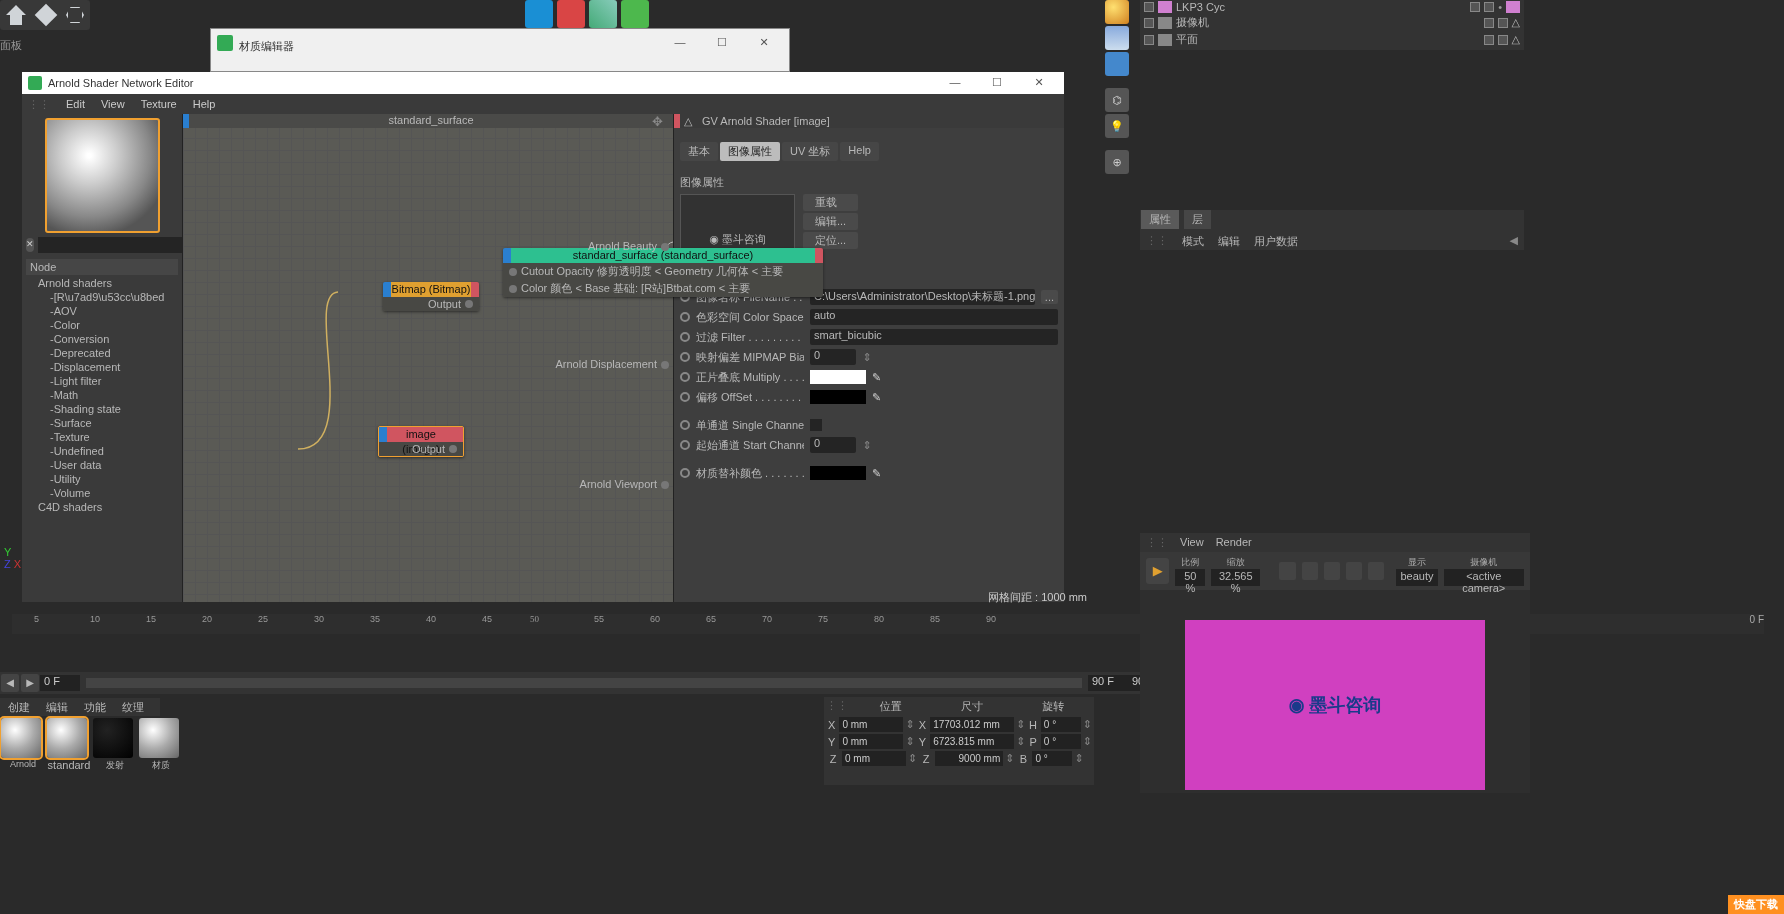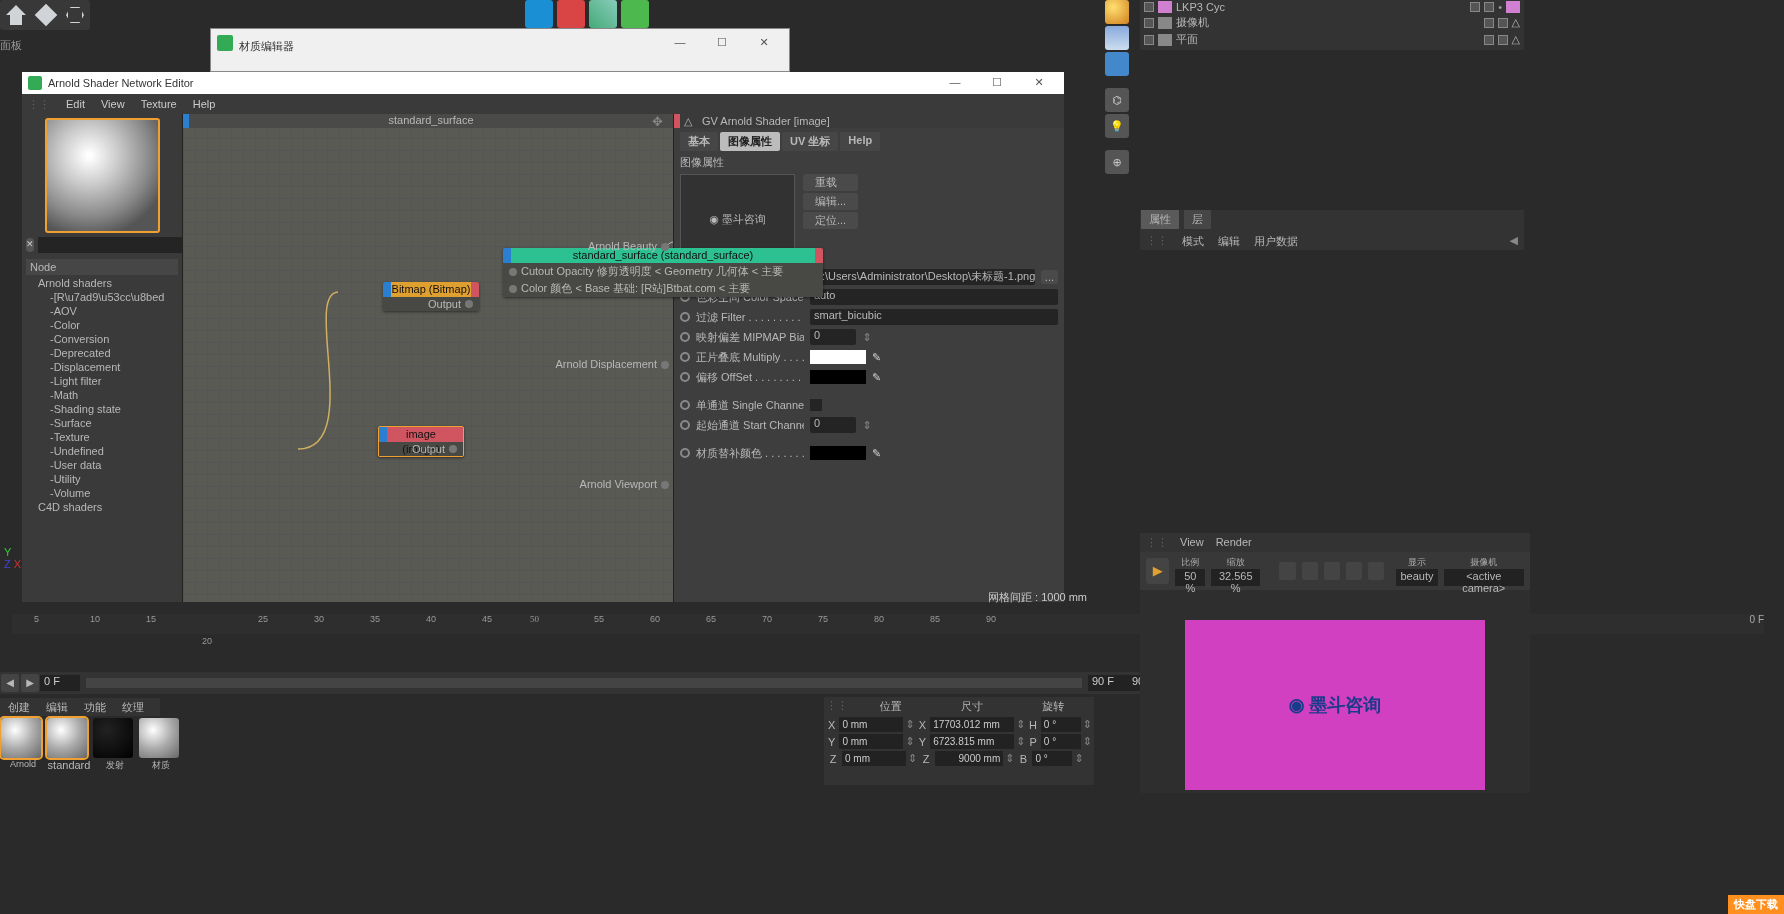--- a/index.html
+++ b/index.html
@@ -78,21 +78,21 @@
 .n-image .hdr .r { background:#d05560; }
 
 .graph-label { position:absolute; color:#d0d0cc; font-size:10px; }
 .graph-label .port { display:inline-block; vertical-align:middle; margin-left:4px; }
 
 
 .props { width:390px; background:#3e3e3e; overflow:hidden; }
 .props-hdr { height:14px; background:#3a3a3a; display:flex; align-items:center; }
 .props-hdr .bar { width:6px; height:14px; background:#d05560; }
 .props-hdr .aicon { width:14px; margin:0 4px; filter:grayscale(1); }
-.tabs { display:flex; gap:2px; margin:4px 6px;font-weight:bold; }
+.tabs { display:flex; gap:2px; margin:14px 6px; }
 .tab { background:#464646; padding:2px 8px; cursor:pointer; border-radius:2px; }
 .tab.active { background:#bcbcbc; color:#222; }
 .section-label { margin:2px 6px; color:#bbb; }
 .props-row { display:flex; align-items:center; margin:2px 6px; gap:6px; height:18px; }
 .props-row .radio { width:10px; height:10px; border:2px solid #888; border-radius:6px; }
 .props-row .label { width:108px; white-space:nowrap; overflow:hidden; }
 .props-row .field { flex:1; background:#242424; height:16px; padding:0 4px; border-radius:2px; overflow:hidden; white-space:nowrap; }
 .props-row .spinner { width:10px; text-align:center; color:#888; }
 .props-row .swatch { width:56px; height:14px; }
 .props-row .eyedrop { width:14px; color:#ccc; }
@@ -444,21 +444,21 @@
     <span>编辑</span>
     <span>用户数据</span>
     <span style="margin-left:auto;color:#888;">◀</span>
   </div>
 </div>
 
 <div class="ruler" id="ruler">
     <span class="tick" style="left: 22px;">5</span>
     <span class="tick" style="left: 78px;">10</span>
     <span class="tick" style="left: 134px;">15</span>
-    <span class="tick" style="left: 190px; margin-top: 22px;">20</span>
+    <span class="tick" style="left: 190px;">20</span>
     <span class="tick" style="left: 246px;">25</span>
     <span class="tick" style="left: 302px;">30</span>
     <span class="tick" style="left: 358px;">35</span>
     <span class="tick" style="left: 414px;">40</span>
     <span class="tick" style="left: 470px;">45</span>
     <span class="tick" style="left: 518px; font-family: Liberation Serif, serif;">50</span>
     <span class="tick" style="left: 582px;">55</span>
     <span class="tick" style="left: 638px;">60</span>
     <span class="tick" style="left: 694px;">65</span>
     <span class="tick" style="left: 750px;">70</span>

